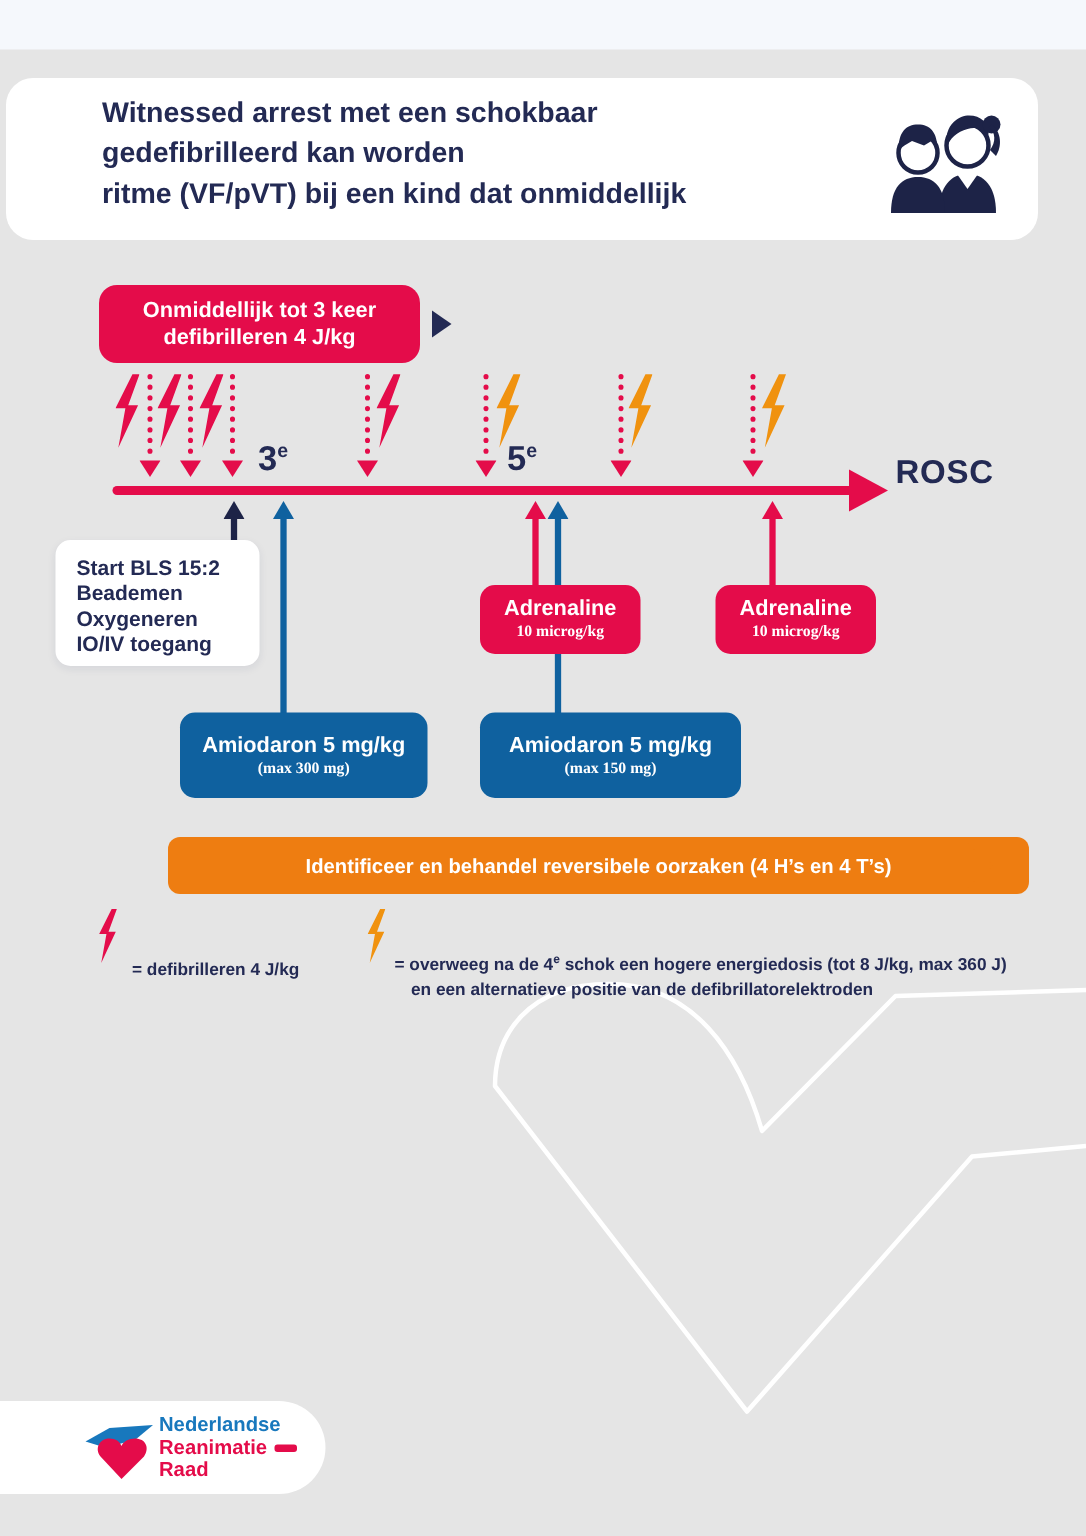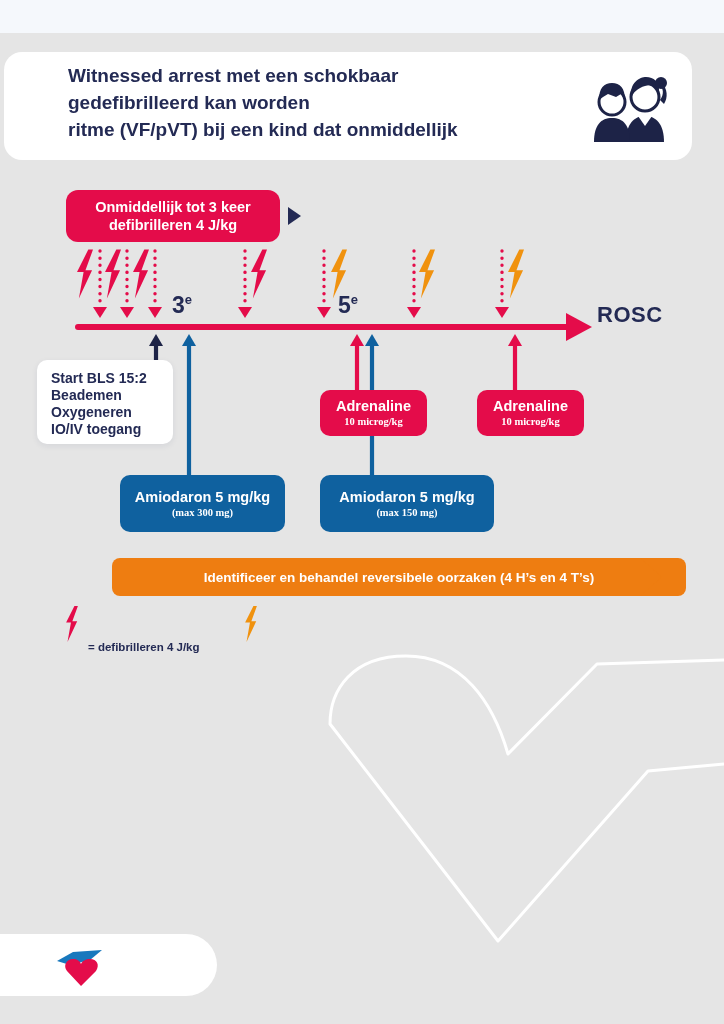--- a/index.html
+++ b/index.html
@@ -200,20 +200,29 @@
   <div class="banner-tip"></div>
 
   <svg class="abs" style="left:66px;top:606px;" width="12" height="36" viewBox="0 0 17 52">
       <path d="M12 0 L0 24 L7 24 L2 52 L16 22 L9 22 L17 0 Z" fill="#e40c4a"></path>
     </svg>
   <div class="legend-text" style="left:88px;top:611px;">= defibrilleren 4 J/kg</div>
 
   <svg class="abs" style="left:245px;top:606px;" width="12" height="36" viewBox="0 0 17 52">
       <path d="M12 0 L0 24 L7 24 L2 52 L16 22 L9 22 L17 0 Z" fill="#f0920f"></path>
     </svg>
+  <div class="legend-text" style="left:263px;top:604px;">
+    <div><span>= overweeg na de 4</span><sup>e</sup><span> schok een hogere energiedosis (tot 8 J/kg, max 360 J)</span></div>
+    <div style="margin-left:11px;">en een alternatieve positie van de defibrillatorelektroden</div>
+  </div>
 
   <div class="logo-pill">
     <svg class="abs" style="left:56px;top:14px;" width="48" height="40" viewBox="0 0 48 40">
       <path d="M1 13 L17 4 L46 2 L34 12 L14 17 Z" fill="#1878bd"></path>
       <path d="M25 38 L11 23 C7 18 10 11 17 11 C21 11 24 13 25 16 C26 13 30 11 34 11 C41 11 44 17 40 23 Z" fill="#e40c4a"></path>
     </svg>
+    <div class="logo-text">
+      <div class="logo-blue">Nederlandse</div>
+      <div class="logo-red"><span>Reanimatie</span><span class="logo-dash"></span></div>
+      <div class="logo-red">Raad</div>
+    </div>
   </div>
 </div>
 
 </body></html>

